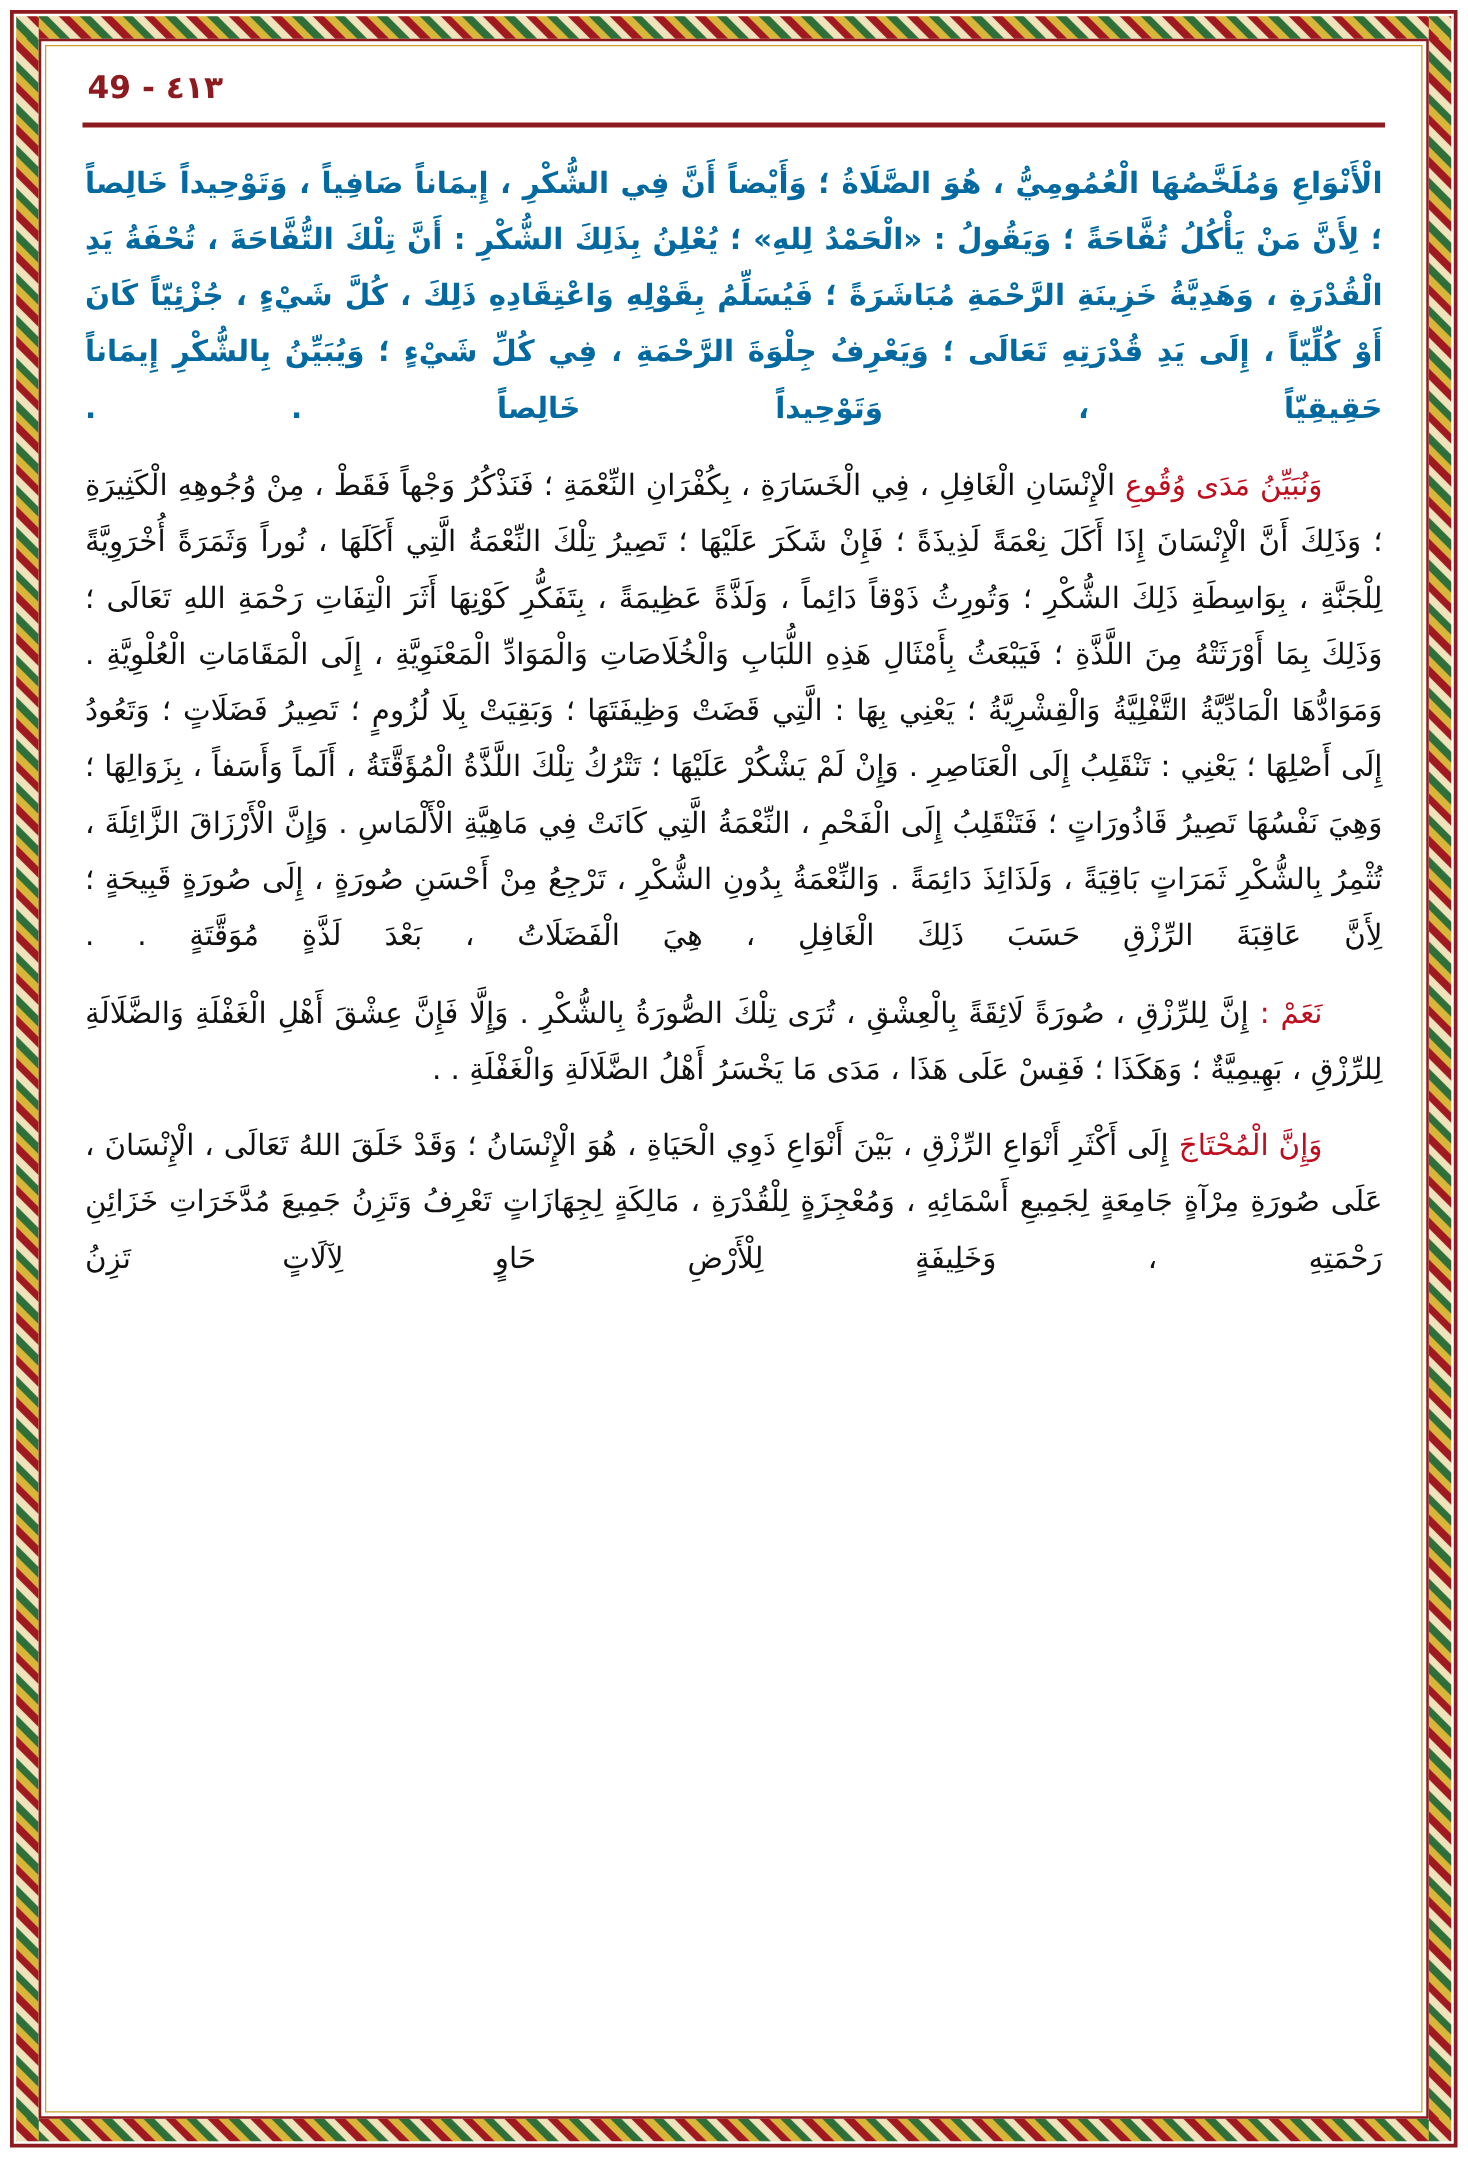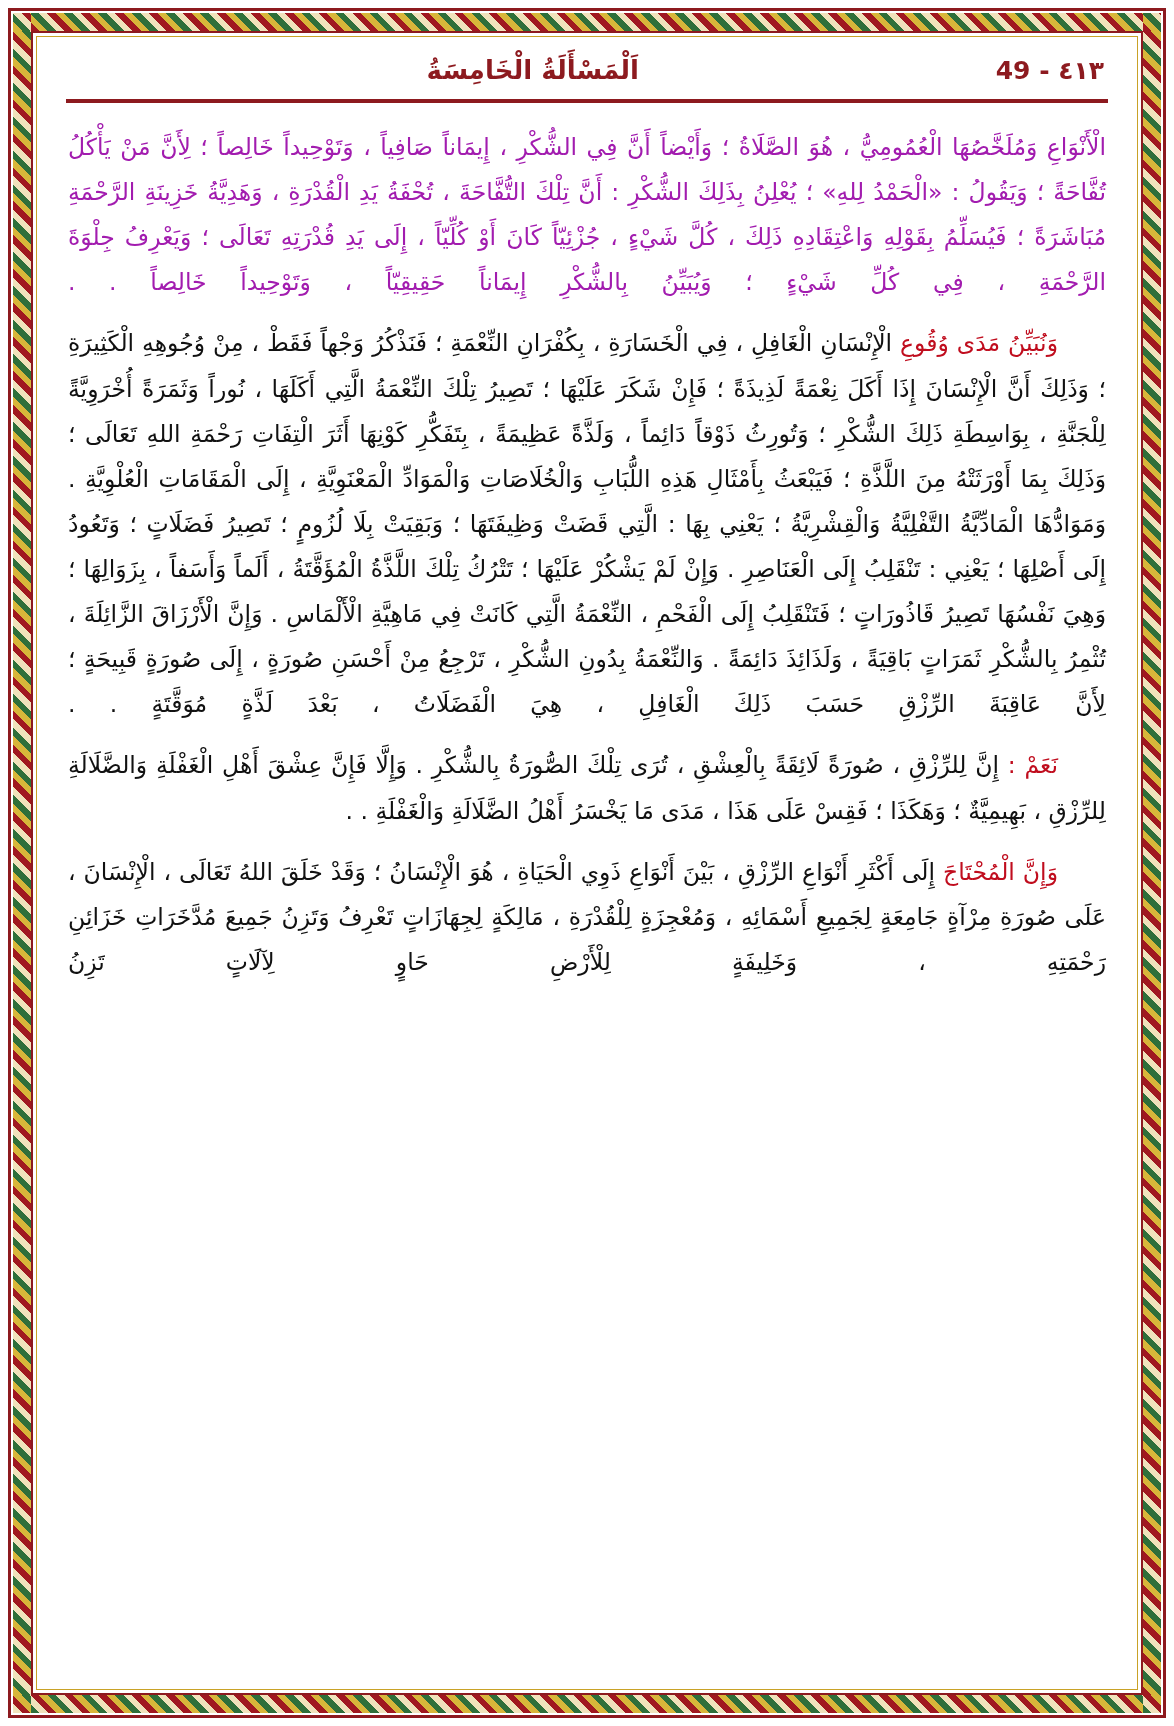--- a/index.html
+++ b/index.html
@@ -108,41 +108,40 @@
     text-indent: 48px;
   }
   p.last-right {
     text-align-last: right;
   }
   .red {
     color: #c00d1e;
     font-weight: normal;
   }
   .red-para {
-    color: #a21caf;
-    font-weight: normal;
+    color: #0369a1;
+    font-weight: bold;
   }
   .cut {
     overflow: hidden;
   }
 </style>
 </head>
 <body>
 
 <div class="page">
 
   <div class="border-outer"></div>
   <div class="border-band"></div>
   <div class="border-band-inner"></div>
   <div class="border-thin"></div>
 
   <div class="content">
 
     <div class="header">
-      <div class="header-title">اَلْمَسْأَلَةُ الْخَامِسَةُ</div>
       <div class="page-ref">٤١٣ - 49</div>
     </div>
 
     <div class="rule"></div>
 
     <div class="body-text">
 
       <p class="red-para">الْأَنْوَاعِ وَمُلَخَّصُهَا الْعُمُومِيُّ ، هُوَ الصَّلَاةُ ؛ وَأَيْضاً أَنَّ فِي الشُّكْرِ ، إِيمَاناً صَافِياً ، وَتَوْحِيداً خَالِصاً ؛ لِأَنَّ مَنْ يَأْكُلُ تُفَّاحَةً ؛ وَيَقُولُ : «الْحَمْدُ لِلهِ» ؛ يُعْلِنُ بِذَلِكَ الشُّكْرِ : أَنَّ تِلْكَ التُّفَّاحَةَ ، تُحْفَةُ يَدِ الْقُدْرَةِ ، وَهَدِيَّةُ خَزِينَةِ الرَّحْمَةِ مُبَاشَرَةً ؛ فَيُسَلِّمُ بِقَوْلِهِ وَاعْتِقَادِهِ ذَلِكَ ، كُلَّ شَيْءٍ ، جُزْئِيّاً كَانَ أَوْ كُلِّيّاً ، إِلَى يَدِ قُدْرَتِهِ تَعَالَى ؛ وَيَعْرِفُ جِلْوَةَ الرَّحْمَةِ ، فِي كُلِّ شَيْءٍ ؛ وَيُبَيِّنُ بِالشُّكْرِ إِيمَاناً حَقِيقِيّاً ، وَتَوْحِيداً خَالِصاً . .</p>
 
       <p class="indent">

